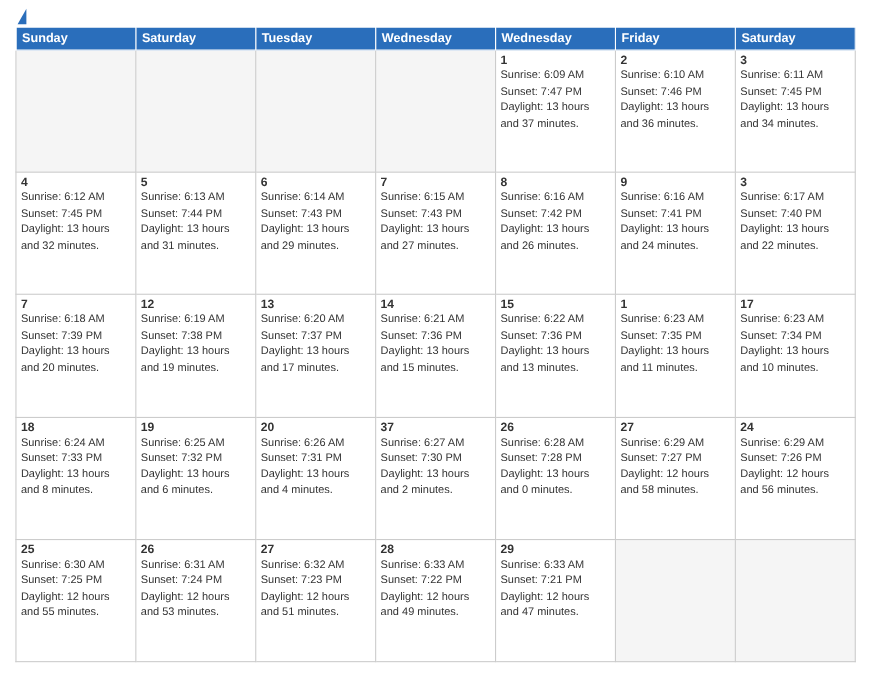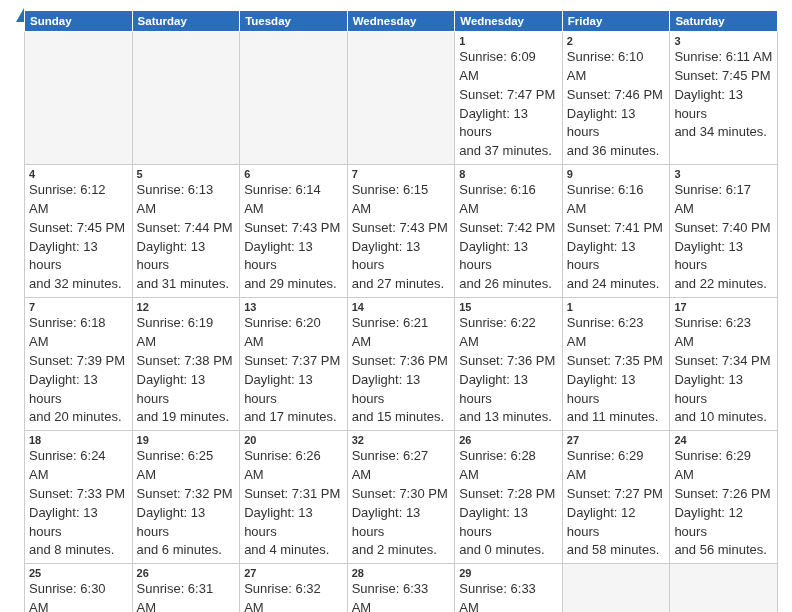--- a/index.html
+++ b/index.html
@@ -8,21 +8,21 @@
       background: #fff;
       width: 792px;
       height: 612px;
       overflow: hidden;
     }
     .page {
       width: 792px;
       height: 612px;
       padding: 10px 14px 10px 14px;
       display: flex;
-      flex-direction: row;
+      flex-direction: column;
     }
     .header-row {
       display: flex;
       align-items: flex-start;
       justify-content: space-between;
       margin-bottom: 2px;
     }
     .logo {
       display: flex;
       flex-direction: column;
@@ -92,21 +92,21 @@
       background: #f5f5f5;
     }
     .day-num {
       font-size: 11px;
       font-weight: bold;
       color: #333;
       display: block;
       margin-bottom: 1px;
     }
     .day-info {
-      font-size: 13px;
+      font-size: 10px;
       color: #333;
       line-height: 1.45;
     }
   </style>
 </head>
 <body>
 
 <div class="page">
   <div class="header-row">
     <div class="logo">
@@ -220,21 +220,21 @@
           </td>
           <td>
             <span class="day-num">19</span>
             <div class="day-info">Sunrise: 6:25 AM<br>Sunset: 7:32 PM<br>Daylight: 13 hours<br>and 6 minutes.</div>
           </td>
           <td>
             <span class="day-num">20</span>
             <div class="day-info">Sunrise: 6:26 AM<br>Sunset: 7:31 PM<br>Daylight: 13 hours<br>and 4 minutes.</div>
           </td>
           <td>
-            <span class="day-num">32</span>
+            <span class="day-num">37</span>
             <div class="day-info">Sunrise: 6:27 AM<br>Sunset: 7:30 PM<br>Daylight: 13 hours<br>and 2 minutes.</div>
           </td>
           <td>
             <span class="day-num">26</span>
             <div class="day-info">Sunrise: 6:28 AM<br>Sunset: 7:28 PM<br>Daylight: 13 hours<br>and 0 minutes.</div>
           </td>
           <td>
             <span class="day-num">27</span>
             <div class="day-info">Sunrise: 6:29 AM<br>Sunset: 7:27 PM<br>Daylight: 12 hours<br>and 58 minutes.</div>
           </td>

